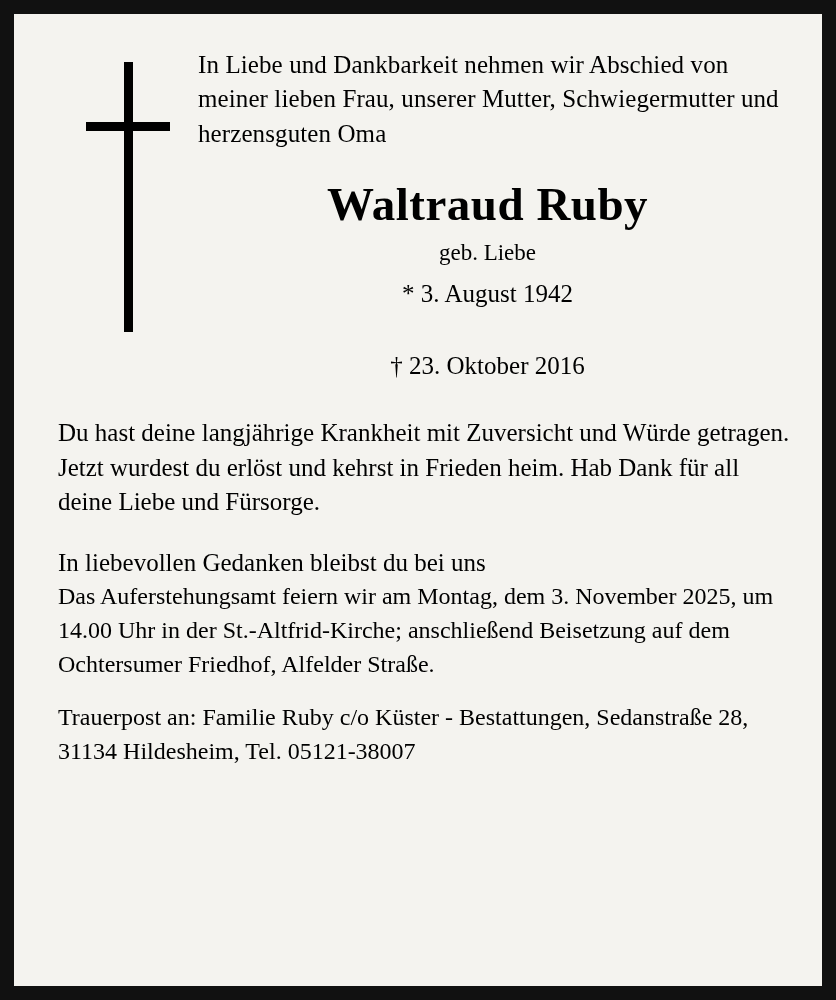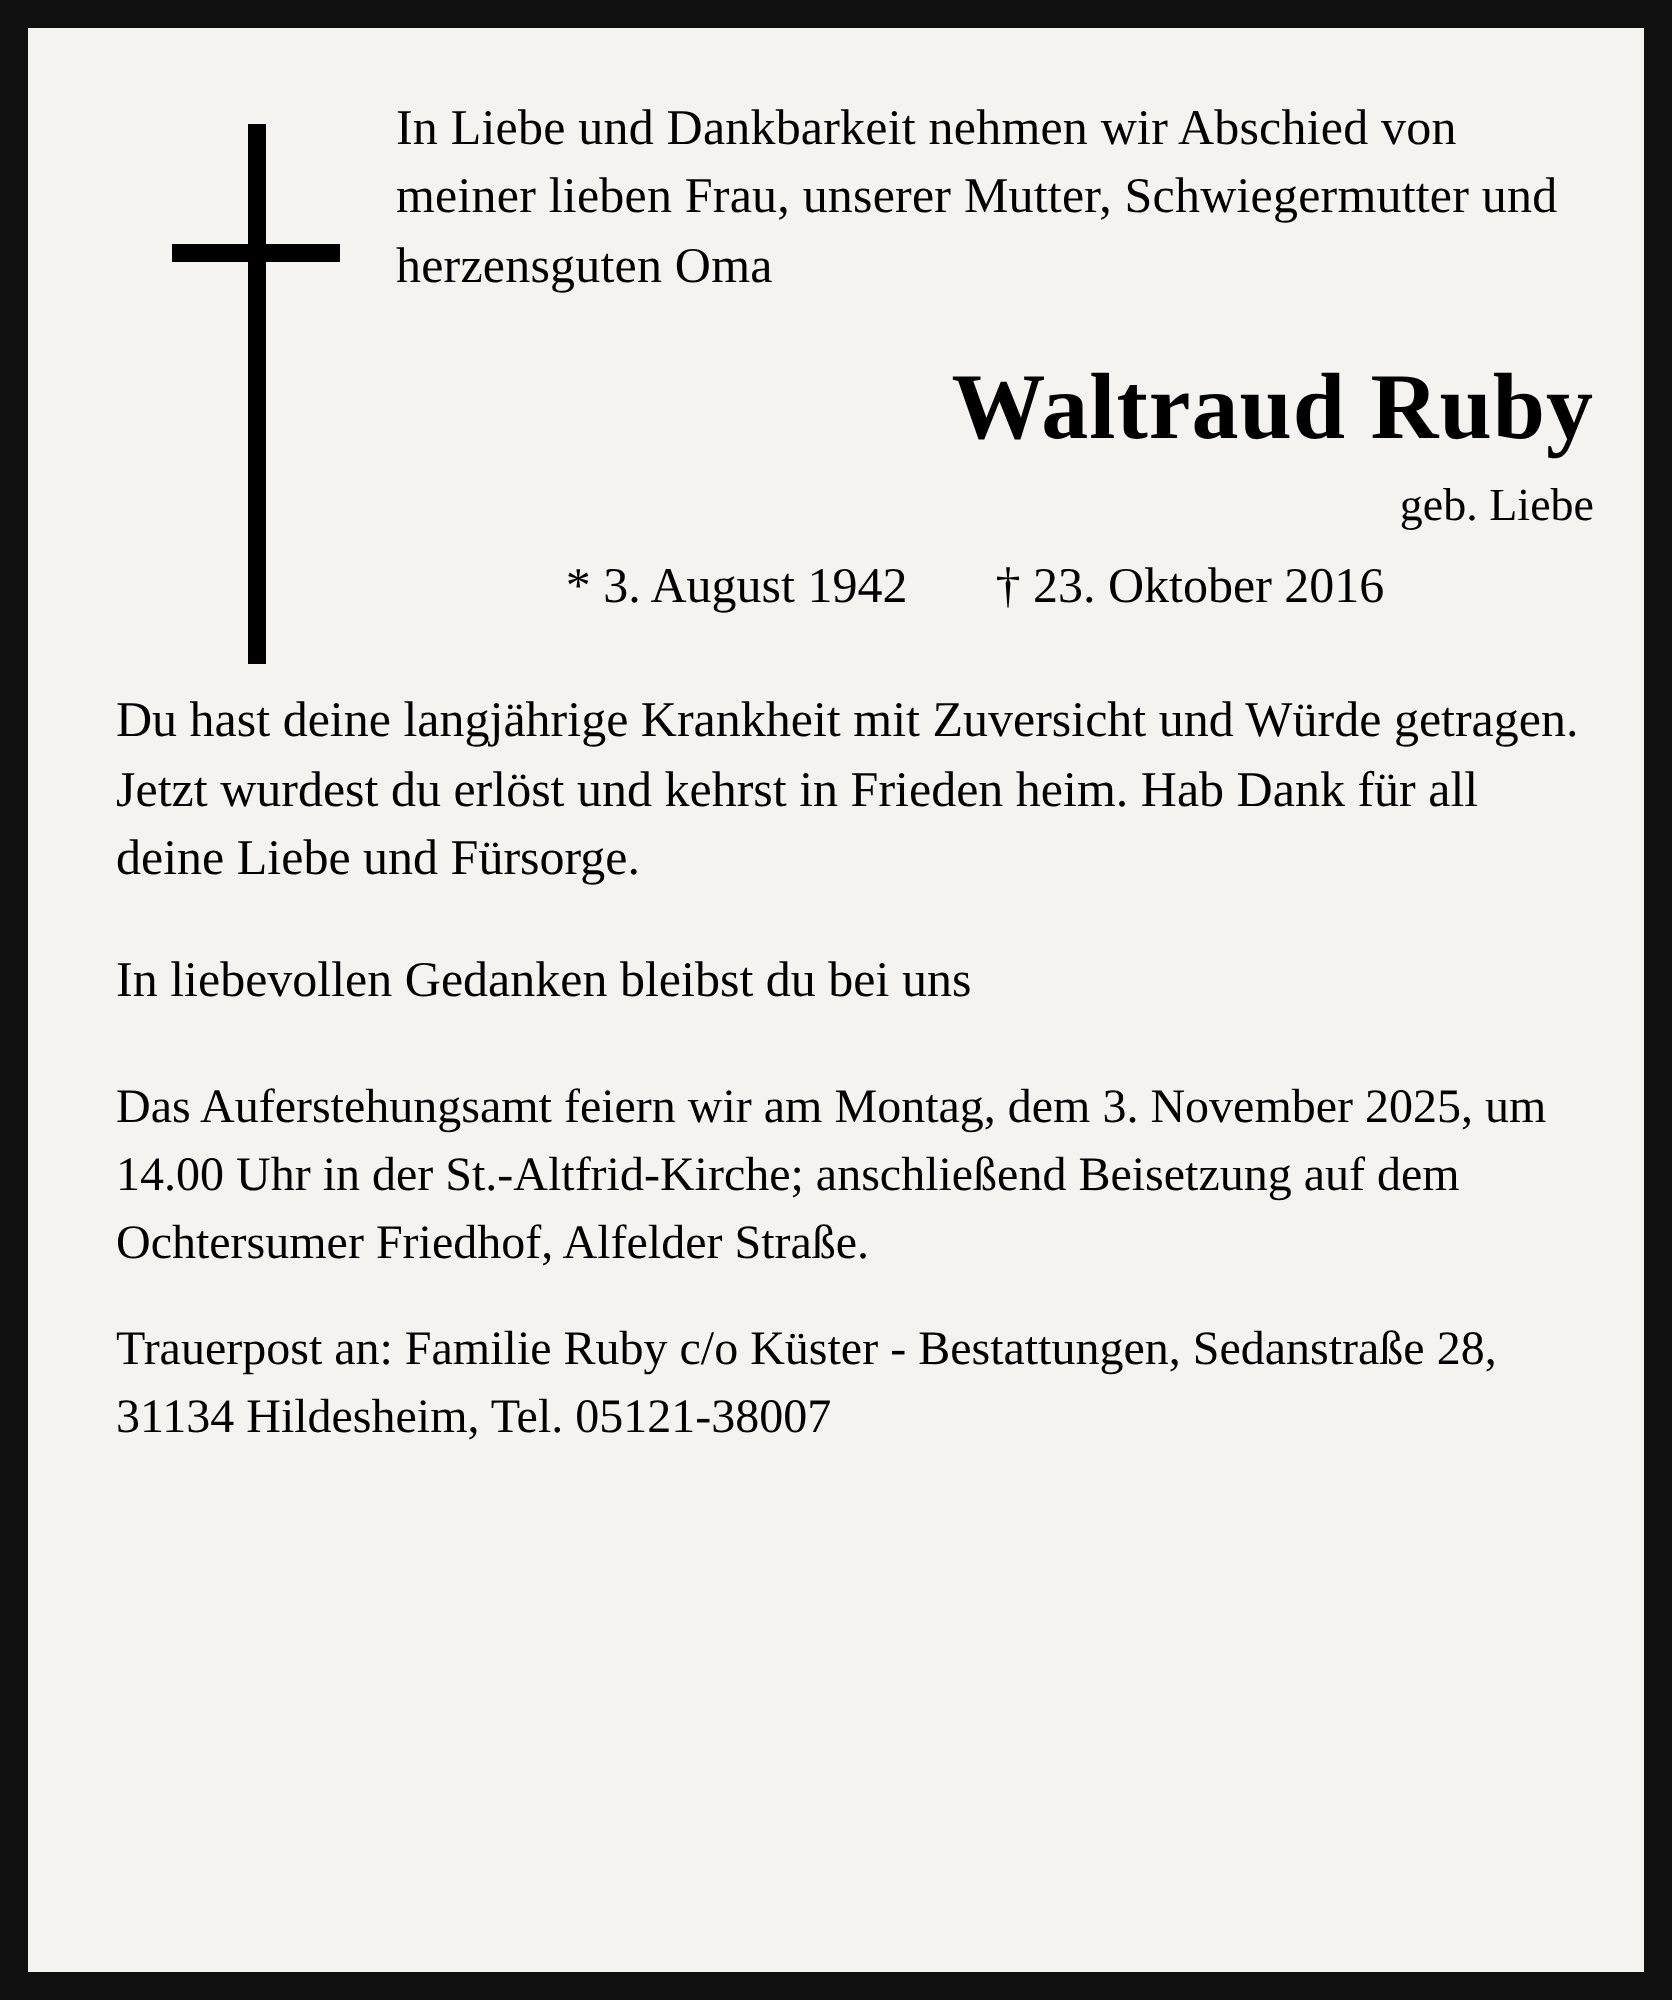--- a/index.html
+++ b/index.html
@@ -52,58 +52,58 @@
     height: 9px;
     background: #000;
   }
   .header-text {
     margin-left: 140px;
     font-size: 25px;
     line-height: 1.37;
     letter-spacing: 0.1px;
   }
   .name-block {
-    text-align: right;
+    text-align: center;
     margin-left: 120px;
     margin-top: 28px;
   }
   .full-name {
     font-size: 47px;
     font-weight: bold;
     letter-spacing: 0.5px;
     line-height: 1.1;
   }
   .maiden {
     font-size: 23px;
     margin-top: 10px;
   }
   .dates {
     margin-top: 14px;
     font-size: 25px;
     display: flex;
     justify-content: center;
     gap: 44px;
+    flex-direction: column;
   }
   .para {
     margin-top: 36px;
     font-size: 25px;
     line-height: 1.38;
   }
   .para.tight {
     margin-top: 26px;
   }
   .family {
     margin-top: 14px;
     margin-left: 78px;
     font-size: 26px;
     font-weight: bold;
     line-height: 1.42;
   }
   .closing {
-    margin-top: 30px;
     font-size: 24px;
     line-height: 1.4;
   }
   .contact {
     margin-top: 20px;
     font-size: 24px;
     line-height: 1.4;
   }
 </style>
 </head>

